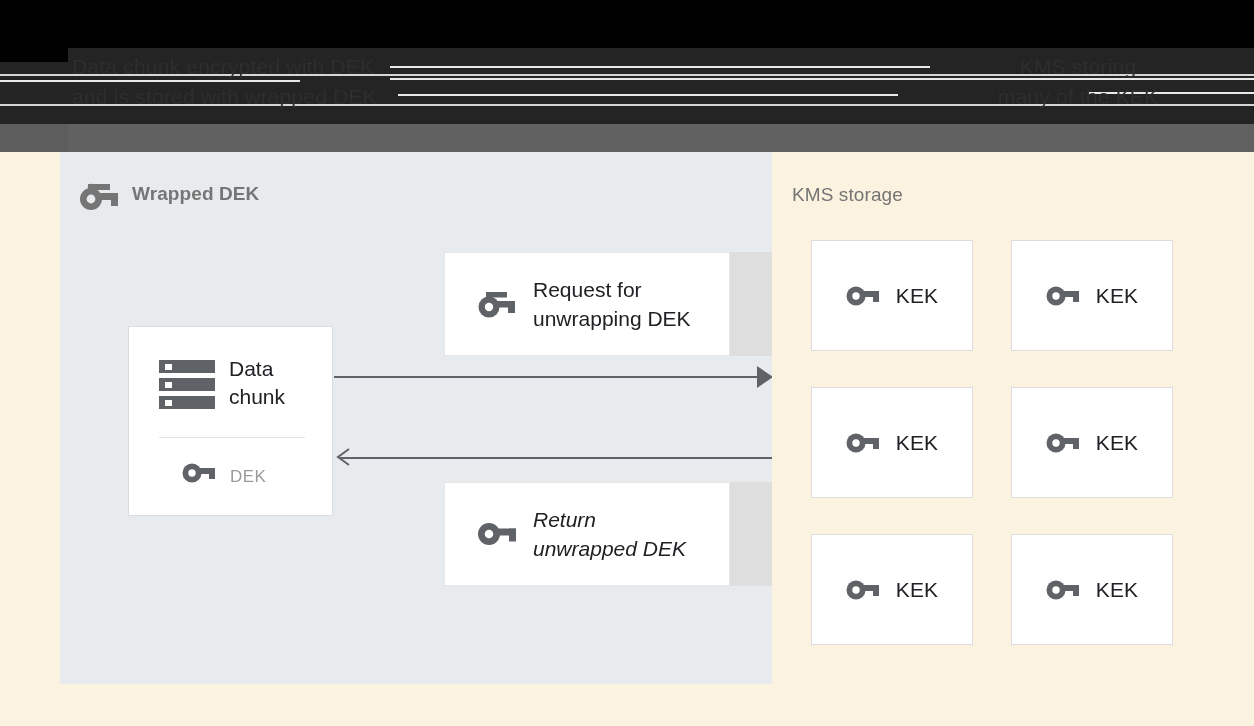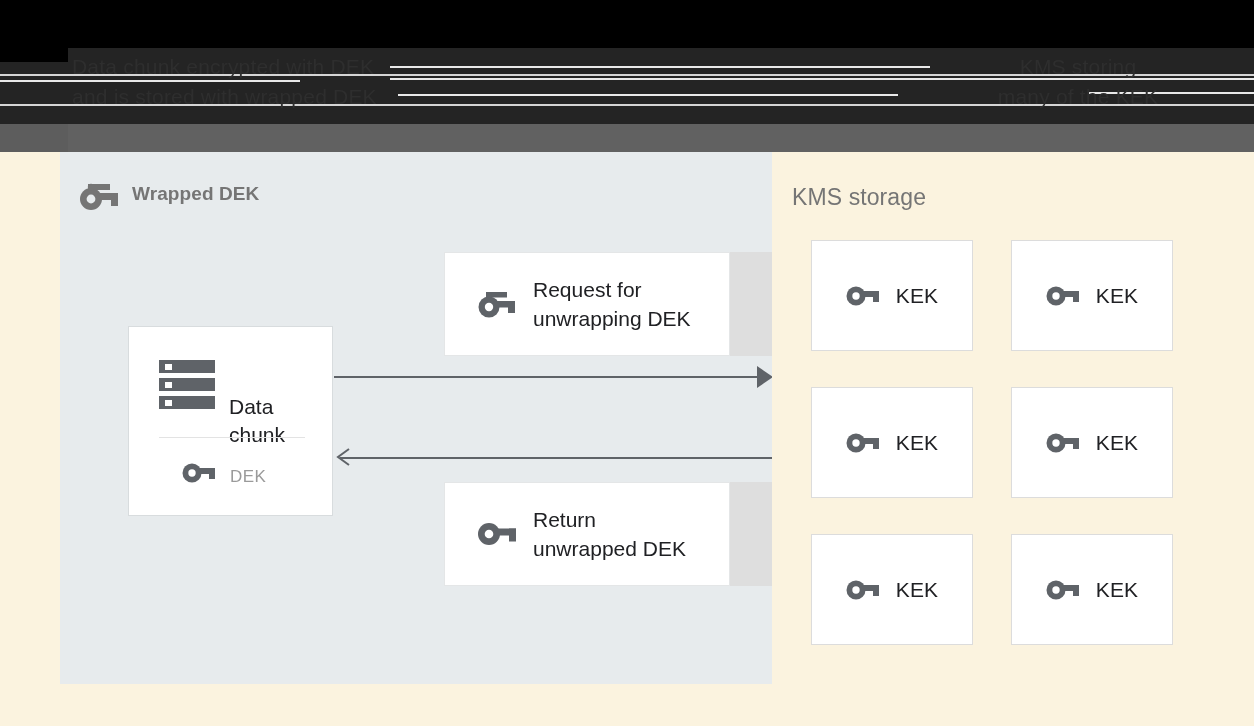--- a/index.html
+++ b/index.html
@@ -105,21 +105,21 @@
   
   .panel-right {
     position: absolute;
     left: 772px; top: 152px;
     width: 482px; height: 532px;
     background: #fbf3df;
   }
   .panel-right-title {
     position: absolute;
     left: 792px; top: 184px;
-    font-size: 23px;
+    font-size: 19px;
     color: #757575;
     letter-spacing: .1px;
   }
 
   
   .card-datachunk {
     position: absolute;
     left: 128px; top: 326px;
     width: 205px; height: 190px;
     background: #ffffff;
@@ -137,21 +137,20 @@
     width: 56px;
     margin-left: 30px;
     margin-top: 4px;
     flex: none;
   }
   .dc-label {
     font-size: 21px;
     line-height: 28px;
     color: #202124;
     margin-left: 14px;
-    margin-top: 38px;
   }
   .dc-divider {
     position: absolute;
     left: 30px; top: 110px;
     width: 146px; height: 1px;
     background: #e3e3e3;
   }
   .dc-dek-row {
     position: absolute;
     left: 0; top: 132px;
@@ -178,21 +177,21 @@
     left: 444px;
     width: 286px;
     height: 104px;
     background: #ffffff;
     border: 1px solid #e4e6e7;
     box-sizing: border-box;
     display: flex;
     align-items: center;
   }
   .msg-card.request { top: 252px; }
-  .msg-card.ret     { top: 482px; }
+  .msg-card.ret     { top: 482px; font-style: italic; }
   .msg-strip {
     position: absolute;
     left: 730px;
     width: 42px;
     height: 104px;
     background: #dedede;
   }
   .msg-strip.request { top: 252px; }
   .msg-strip.ret     { top: 482px; }
   .msg-icon {

